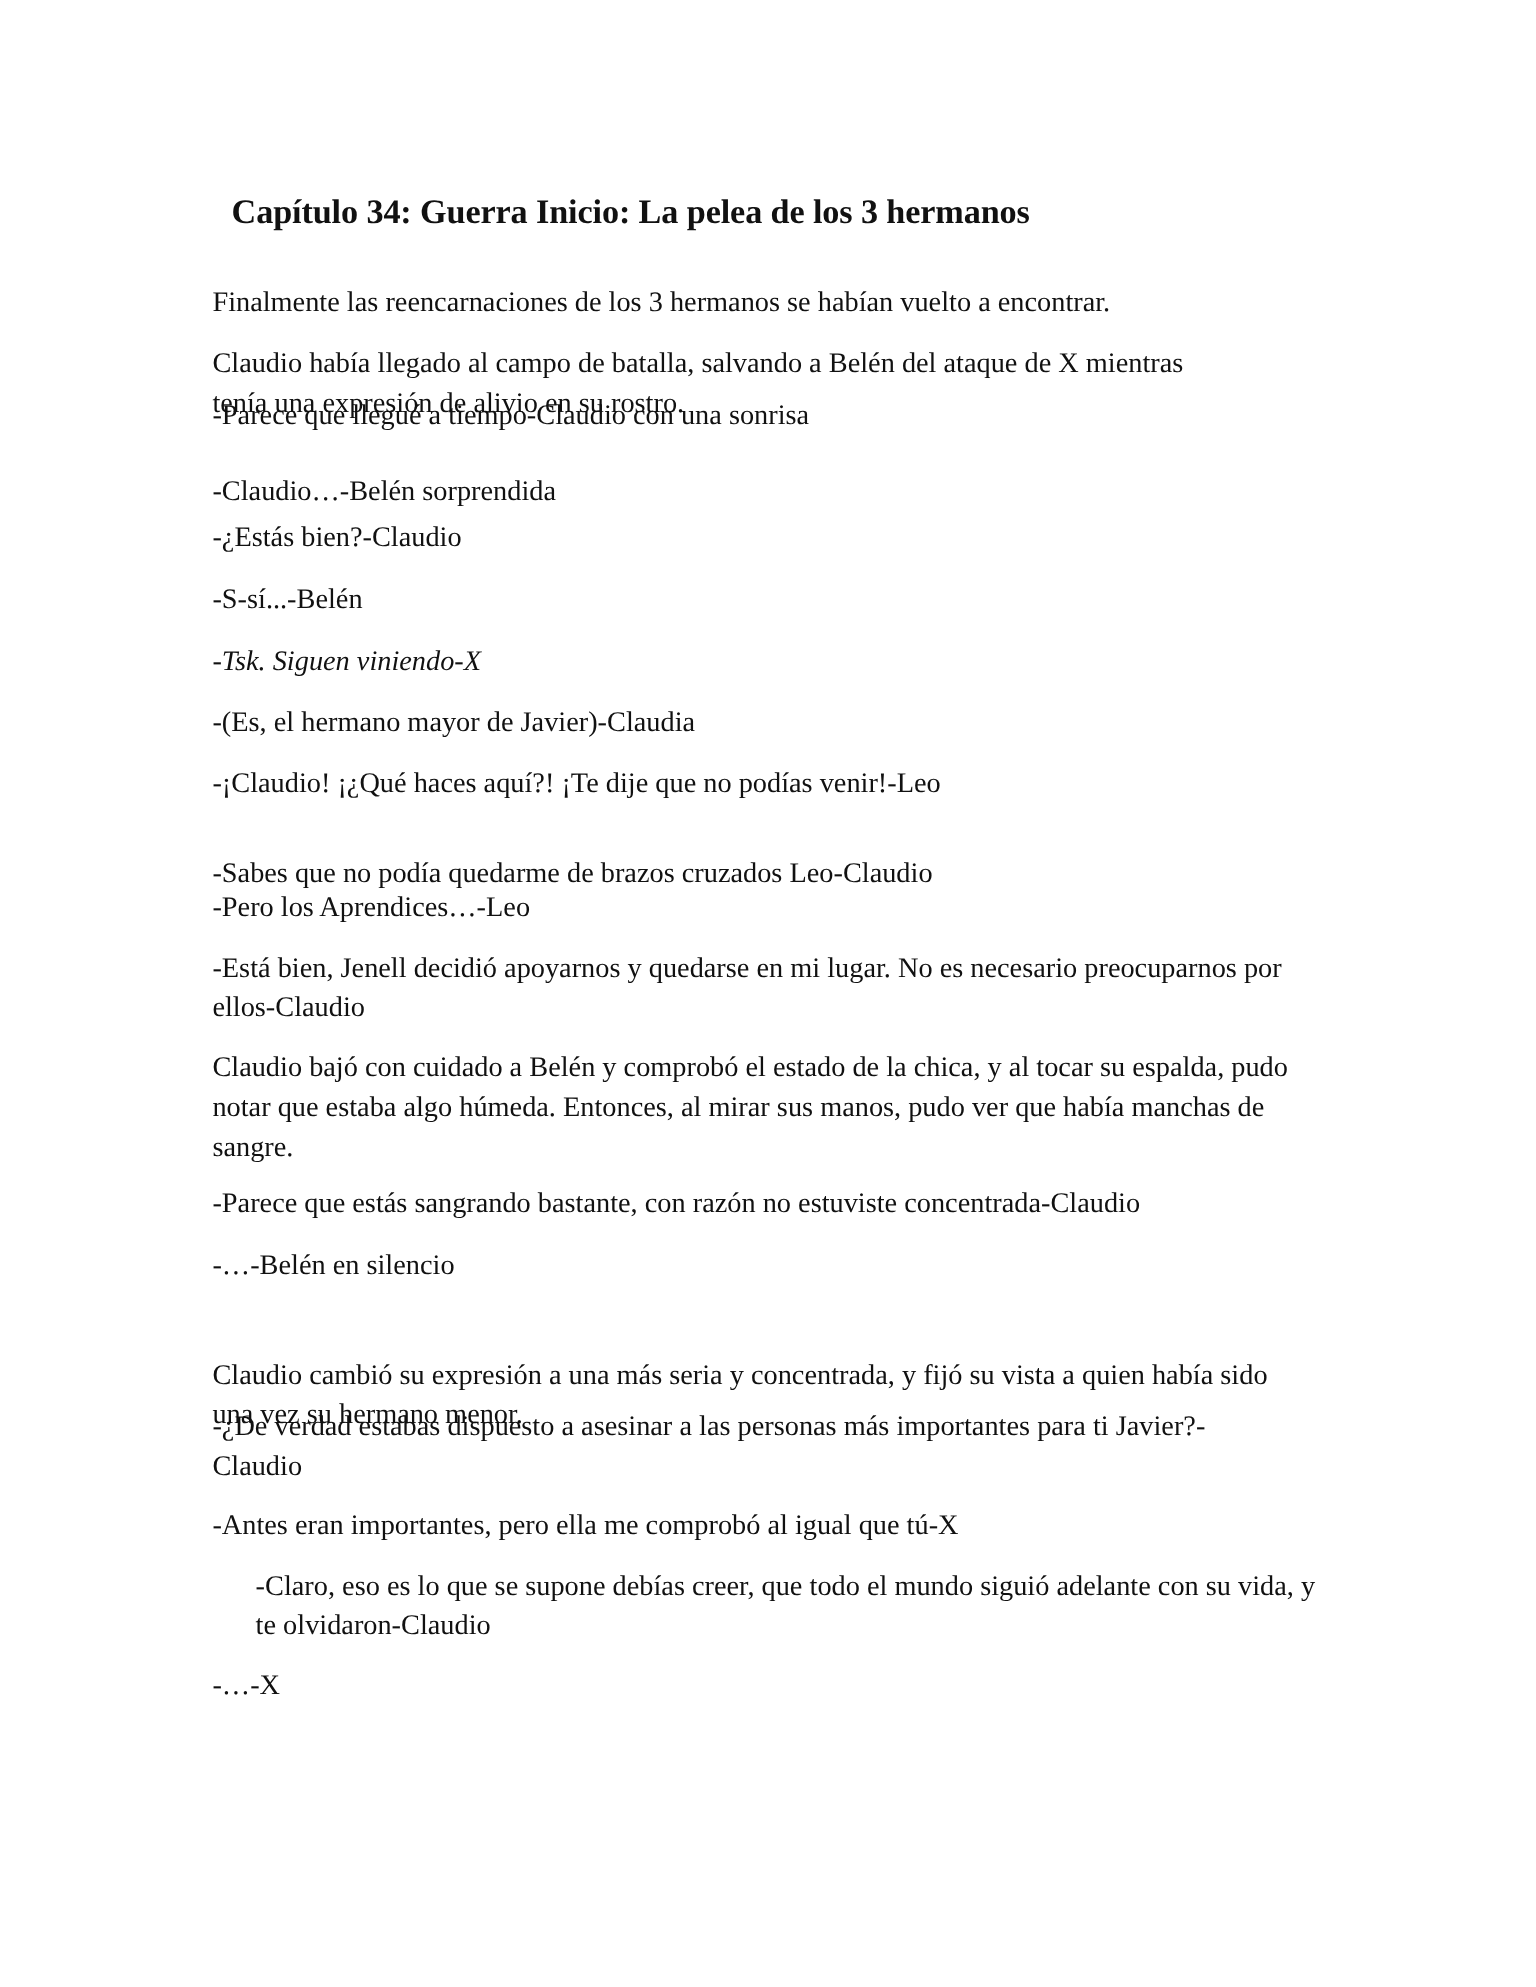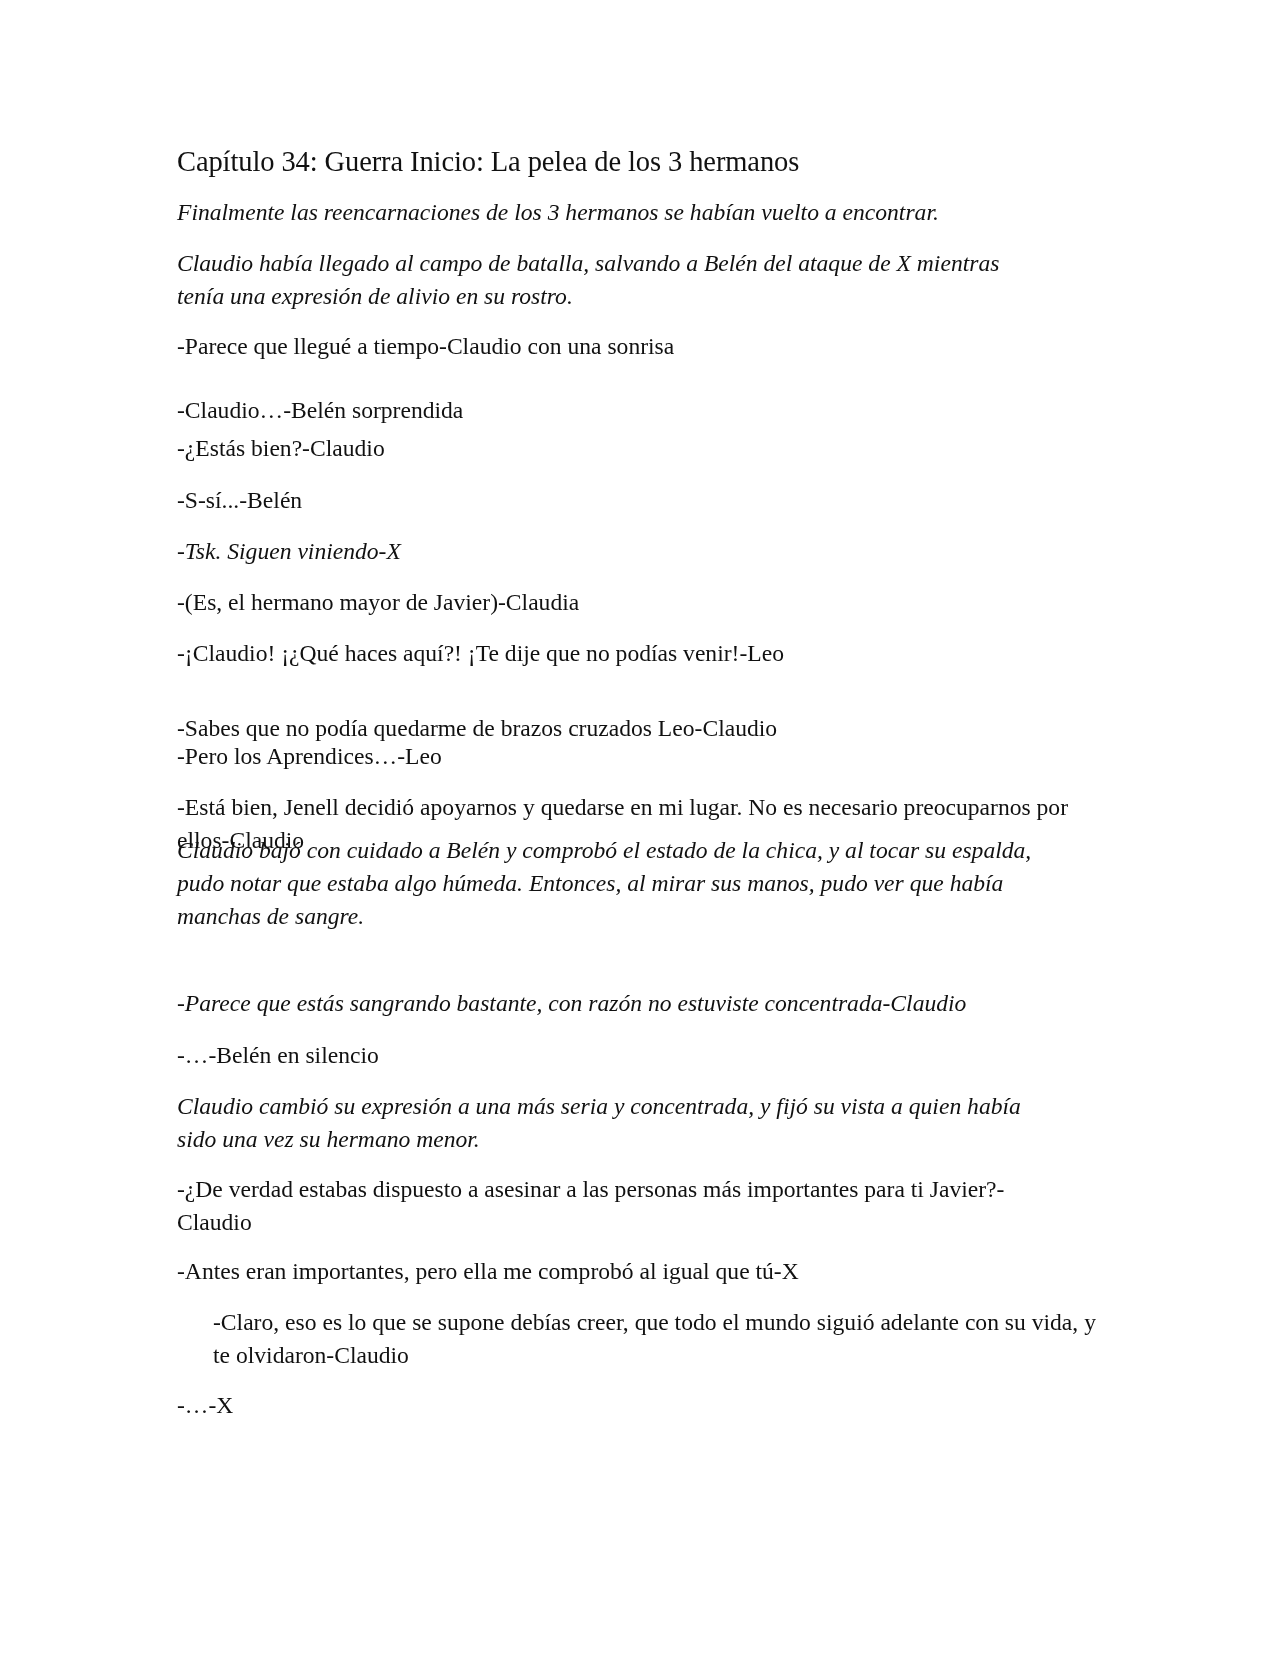--- a/index.html
+++ b/index.html
@@ -19,35 +19,35 @@
       position: absolute;
       left: 177px;
       top: 0;
       width: 930px;
     }
     .title {
       position: absolute;
       left: 0;
       top: 146px;
       font-size: 28.5px;
-      font-weight: normal;
-      margin: 0;
+      font-weight: bold;
+      margin: 16px;
       white-space: nowrap;
       letter-spacing: -0.1px;
     }
     .para {
       position: absolute;
       left: 0;
       margin: 0;
       font-size: 23.6px;
       line-height: 33px;
       width: 930px;
     }
     .para.italic {
-      font-style: italic;
+      margin-top: 40px;
     }
   </style>
 </head>
 <body>
 
 <div class="page">
   <h1 class="title">Capítulo 34: Guerra Inicio: La pelea de los 3 hermanos</h1>
 
   <p class="para italic" style="top:196px;">Finalmente las reencarnaciones de los 3 hermanos se habían vuelto a encontrar.</p>
   <p class="para italic" style="top:247px;width:860px;">Claudio había llegado al campo de batalla, salvando a Belén del ataque de X mientras tenía una expresión de alivio en su rostro.</p>
@@ -55,20 +55,20 @@
   <p class="para" style="top:394px;">-Claudio…-Belén sorprendida</p>
   <p class="para" style="top:432px;">-¿Estás bien?-Claudio</p>
   <p class="para" style="top:484px;">-S-sí...-Belén</p>
   <p class="para" style="top:535px;font-style:italic;">-Tsk. Siguen viniendo-X</p>
   <p class="para" style="top:586px;">-(Es, el hermano mayor de Javier)-Claudia</p>
   <p class="para" style="top:637px;">-¡Claudio! ¡¿Qué haces aquí?! ¡Te dije que no podías venir!-Leo</p>
   <p class="para" style="top:712px;">-Sabes que no podía quedarme de brazos cruzados Leo-Claudio</p>
   <p class="para" style="top:740px;">-Pero los Aprendices…-Leo</p>
   <p class="para" style="top:791px;width:900px;">-Está bien, Jenell decidió apoyarnos y quedarse en mi lugar. No es necesario preocuparnos por ellos-Claudio</p>
   <p class="para italic" style="top:834px;width:900px;">Claudio bajó con cuidado a Belén y comprobó el estado de la chica, y al tocar su espalda, pudo notar que estaba algo húmeda. Entonces, al mirar sus manos, pudo ver que había manchas de sangre.</p>
-  <p class="para" style="top:987px;font-style:italic;">-Parece que estás sangrando bastante, con razón no estuviste concentrada-Claudio</p>
+  <p class="para" style="top:987px;">-Parece que estás sangrando bastante, con razón no estuviste concentrada-Claudio</p>
   <p class="para" style="top:1039px;">-…-Belén en silencio</p>
   <p class="para italic" style="top:1090px;width:880px;">Claudio cambió su expresión a una más seria y concentrada, y fijó su vista a quien había sido una vez su hermano menor.</p>
   <p class="para" style="top:1173px;width:880px;">-¿De verdad estabas dispuesto a asesinar a las personas más importantes para ti Javier?-Claudio</p>
   <p class="para" style="top:1255px;">-Antes eran importantes, pero ella me comprobó al igual que tú-X</p>
   <p class="para" style="top:1306px;width:900px;margin-left:36px;">-Claro, eso es lo que se supone debías creer, que todo el mundo siguió adelante con su vida, y te olvidaron-Claudio</p>
   <p class="para" style="top:1389px;">-…-X</p>
 </div>
 
 </body></html>

